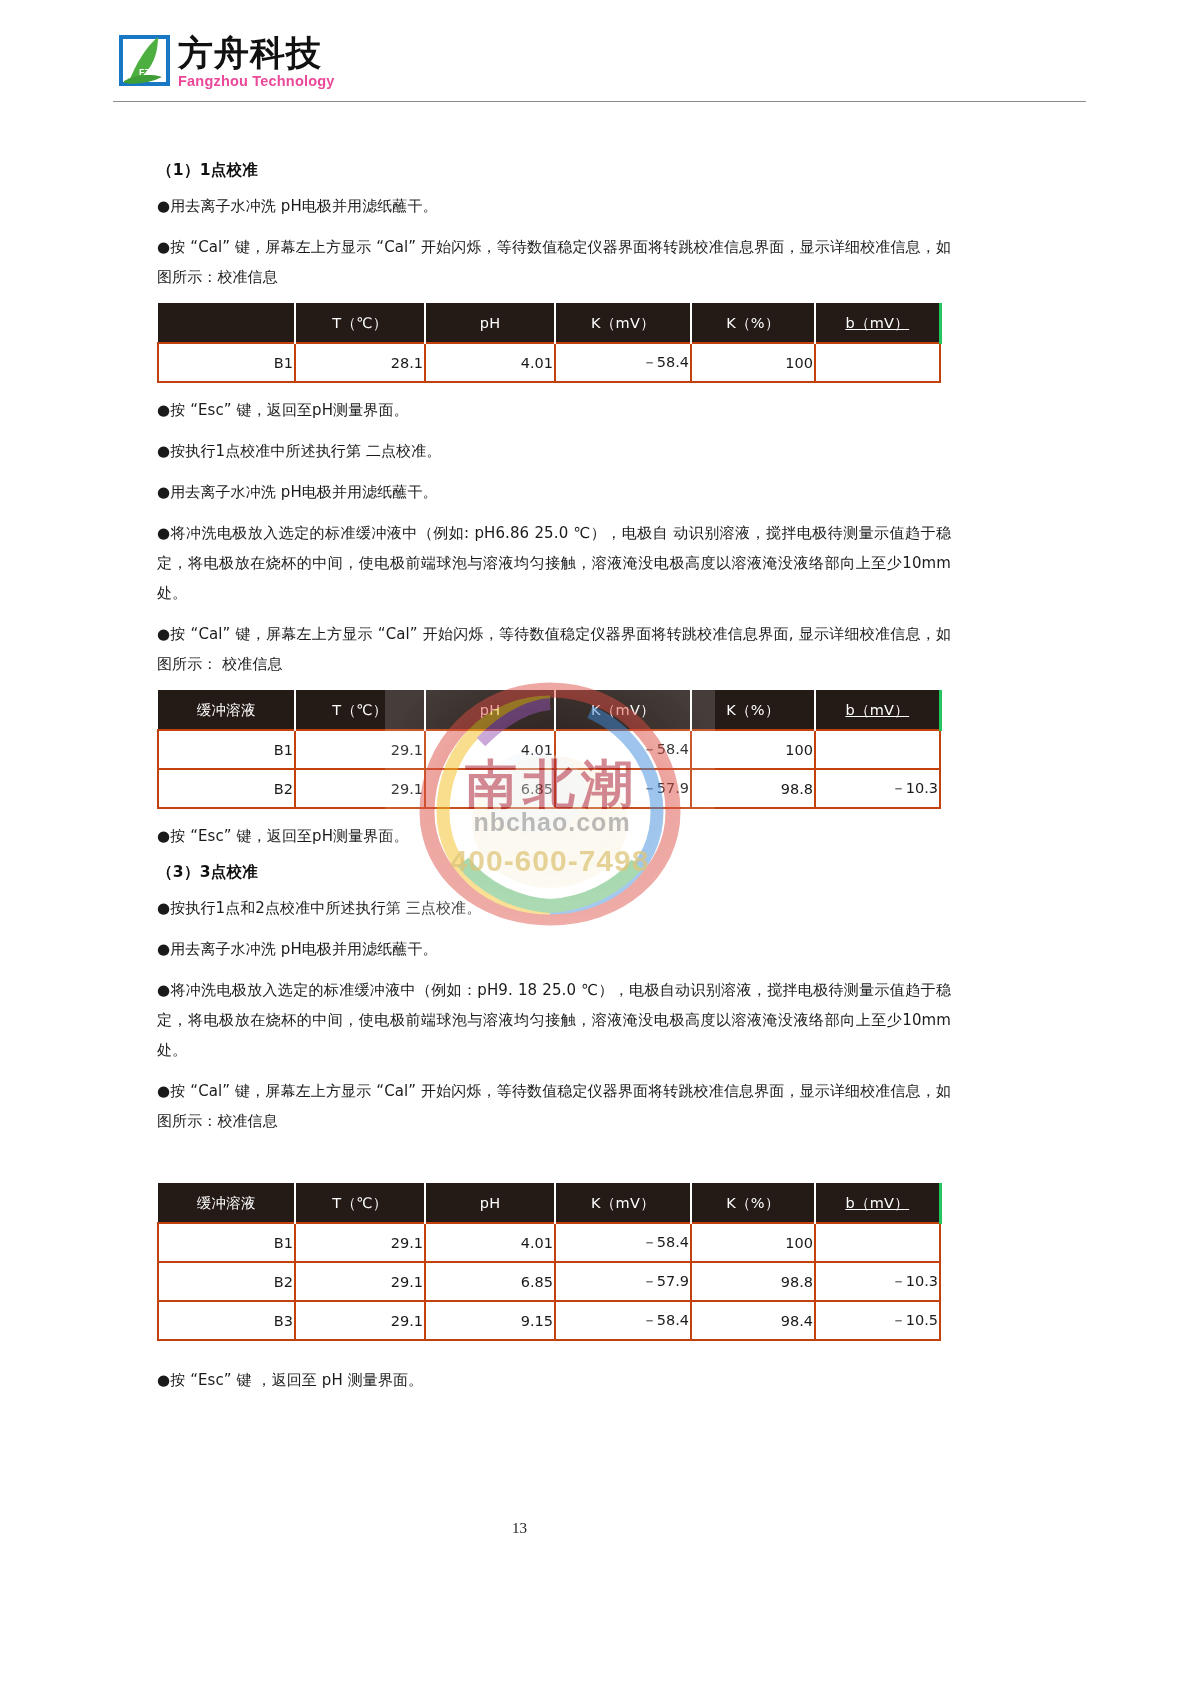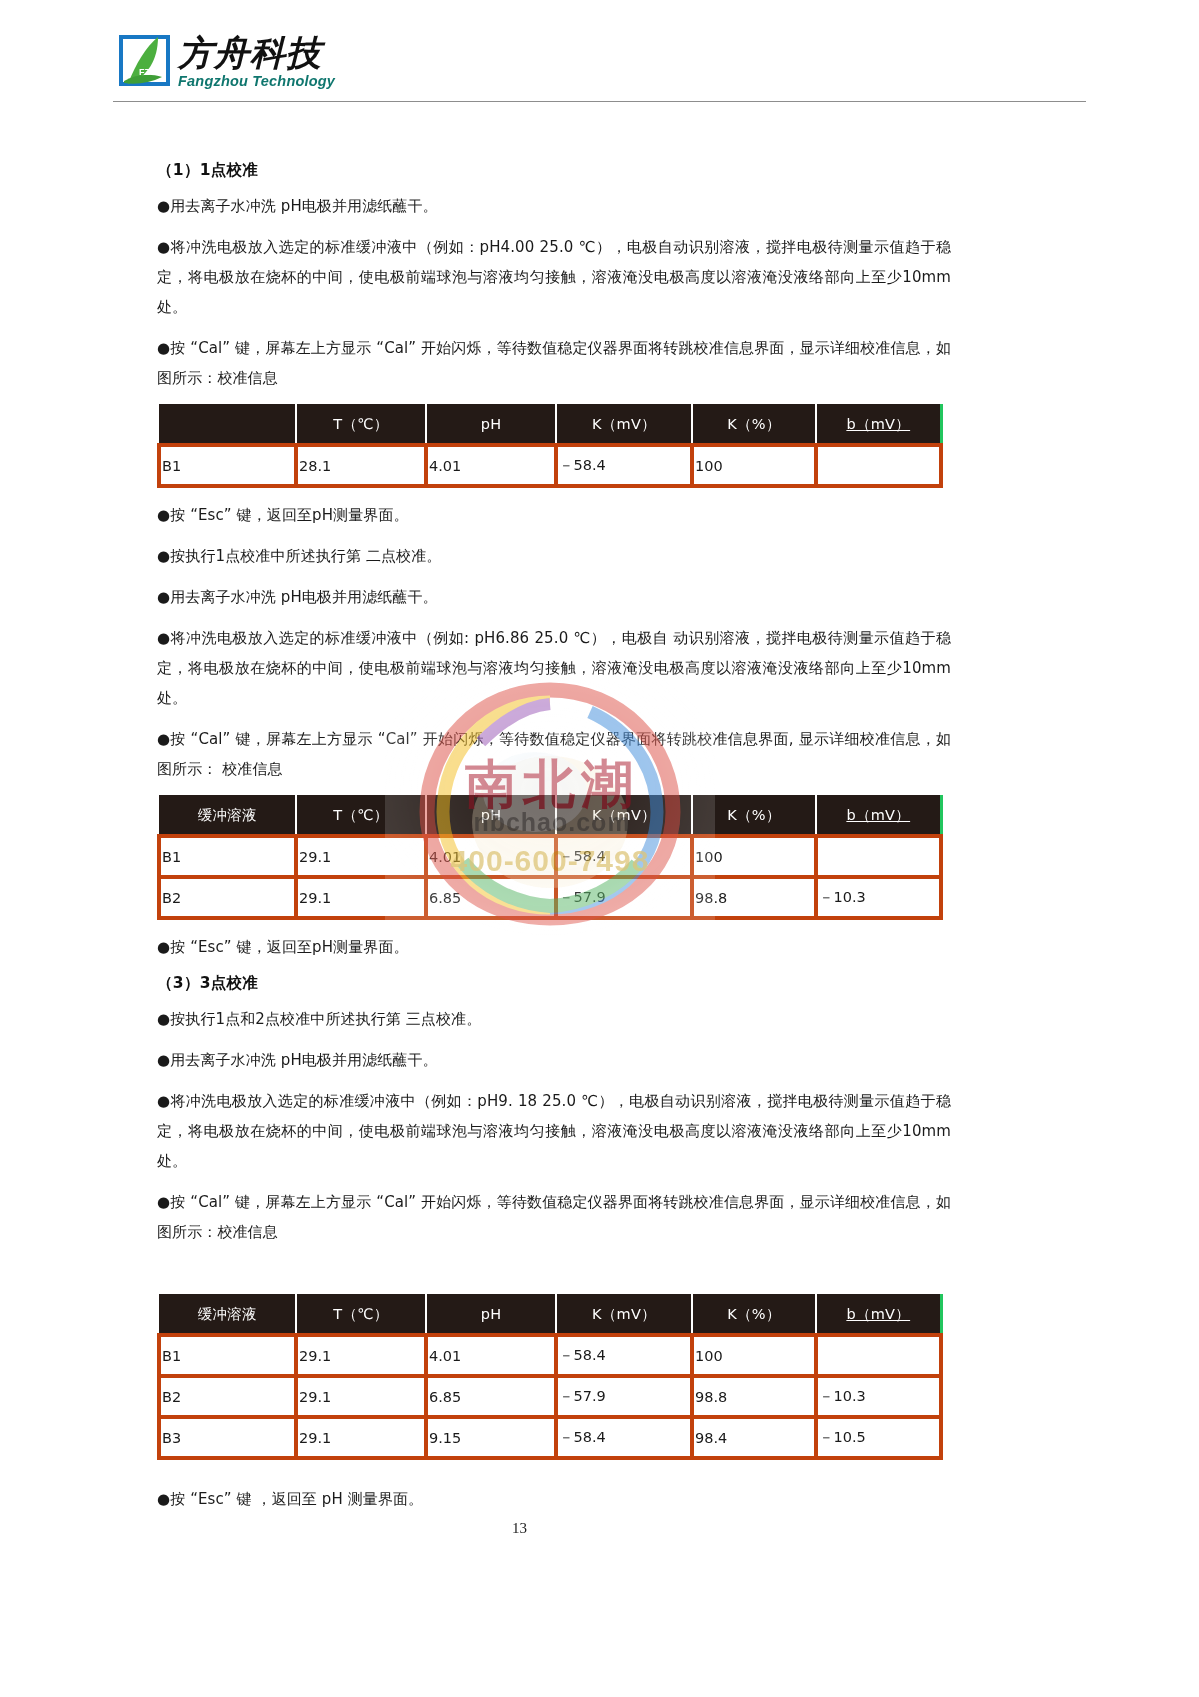--- a/index.html
+++ b/index.html
@@ -40,36 +40,35 @@
     position: relative;
     width: 60px;
     height: 57px;
     flex: none;
   }
   .logo-text-block {
     display: flex;
     flex-direction: column;
     justify-content: flex-start;
     padding-bottom: 1px;
-    font-style: italic;
   }
   .logo-cn {
     font-family: "DejaVu Sans", sans-serif;
     font-size: 35px;
     font-weight: bold;
     letter-spacing: 1px;
     line-height: 1.05;
     color: #111111;
   }
   .logo-en {
     font-family: "Liberation Sans", sans-serif;
     font-size: 14.5px;
     font-weight: bold;
     letter-spacing: 0.2px;
-    color: #0f766e;
+    color: #ec4899;
     margin-top: 1px;
   }
   .header-rule {
     position: absolute;
     left: 113px;
     top: 101px;
     width: 973px;
     height: 1px;
     background: #8d8d8d;
   }
@@ -117,25 +116,25 @@
     font-size: 14.5px;
     height: 36px;
     text-align: center;
     border: 1px solid #241a16;
     border-right: 2px solid #ffffff;
     letter-spacing: 0.3px;
   }
   table.cal th:last-child { border-right: 3px solid #22c55e; text-decoration: underline; }
   table.cal td {
     height: 35px;
-    text-align: left;
+    text-align: right;
     font-family: "DejaVu Sans", sans-serif;
     font-size: 14.5px;
     color: #1a1a1a;
-    border: 4px solid #c2410c;
+    border: 2px solid #c2410c;
     background: #ffffff;
   }
   table.cal col.c0 { width: 137px; }
   table.cal col.c1 { width: 130px; }
   table.cal col.c2 { width: 130px; }
   table.cal col.c3 { width: 136px; }
   table.cal col.c4 { width: 124px; }
   table.cal col.c5 { width: 125px; }
 
   
@@ -246,21 +245,20 @@
     </svg>
     <div class="wm-cn">南北潮</div>
     <div class="wm-domain">nbchao.com</div>
     <div class="wm-phone">400-600-7498</div>
   </div>
 
   <div class="content">
 
     <h3 class="sec-title">（1）1点校准</h3>
     <p class="para">●用去离子水冲洗 pH电极并用滤纸蘸干。</p>
-    <p class="para">●将冲洗电极放入选定的标准缓冲液中（例如：pH4.00   25.0 ℃），电极自动识别溶液，搅拌电极待测量示值趋于稳定，将电极放在烧杯的中间，使电极前端球泡与溶液均匀接触，溶液淹没电极高度以溶液淹没液络部向上至少10mm处。</p>
     <p class="para">●按 “Cal” 键，屏幕左上方显示 “Cal” 开始闪烁，等待数值稳定仪器界面将转跳校准信息界面，显示详细校准信息，如图所示：校准信息</p>
 
     <table class="cal">
       <colgroup>
         <col class="c0">
           <col class="c1">
           <col class="c2">
           <col class="c3">
           <col class="c4">
           <col class="c5">

